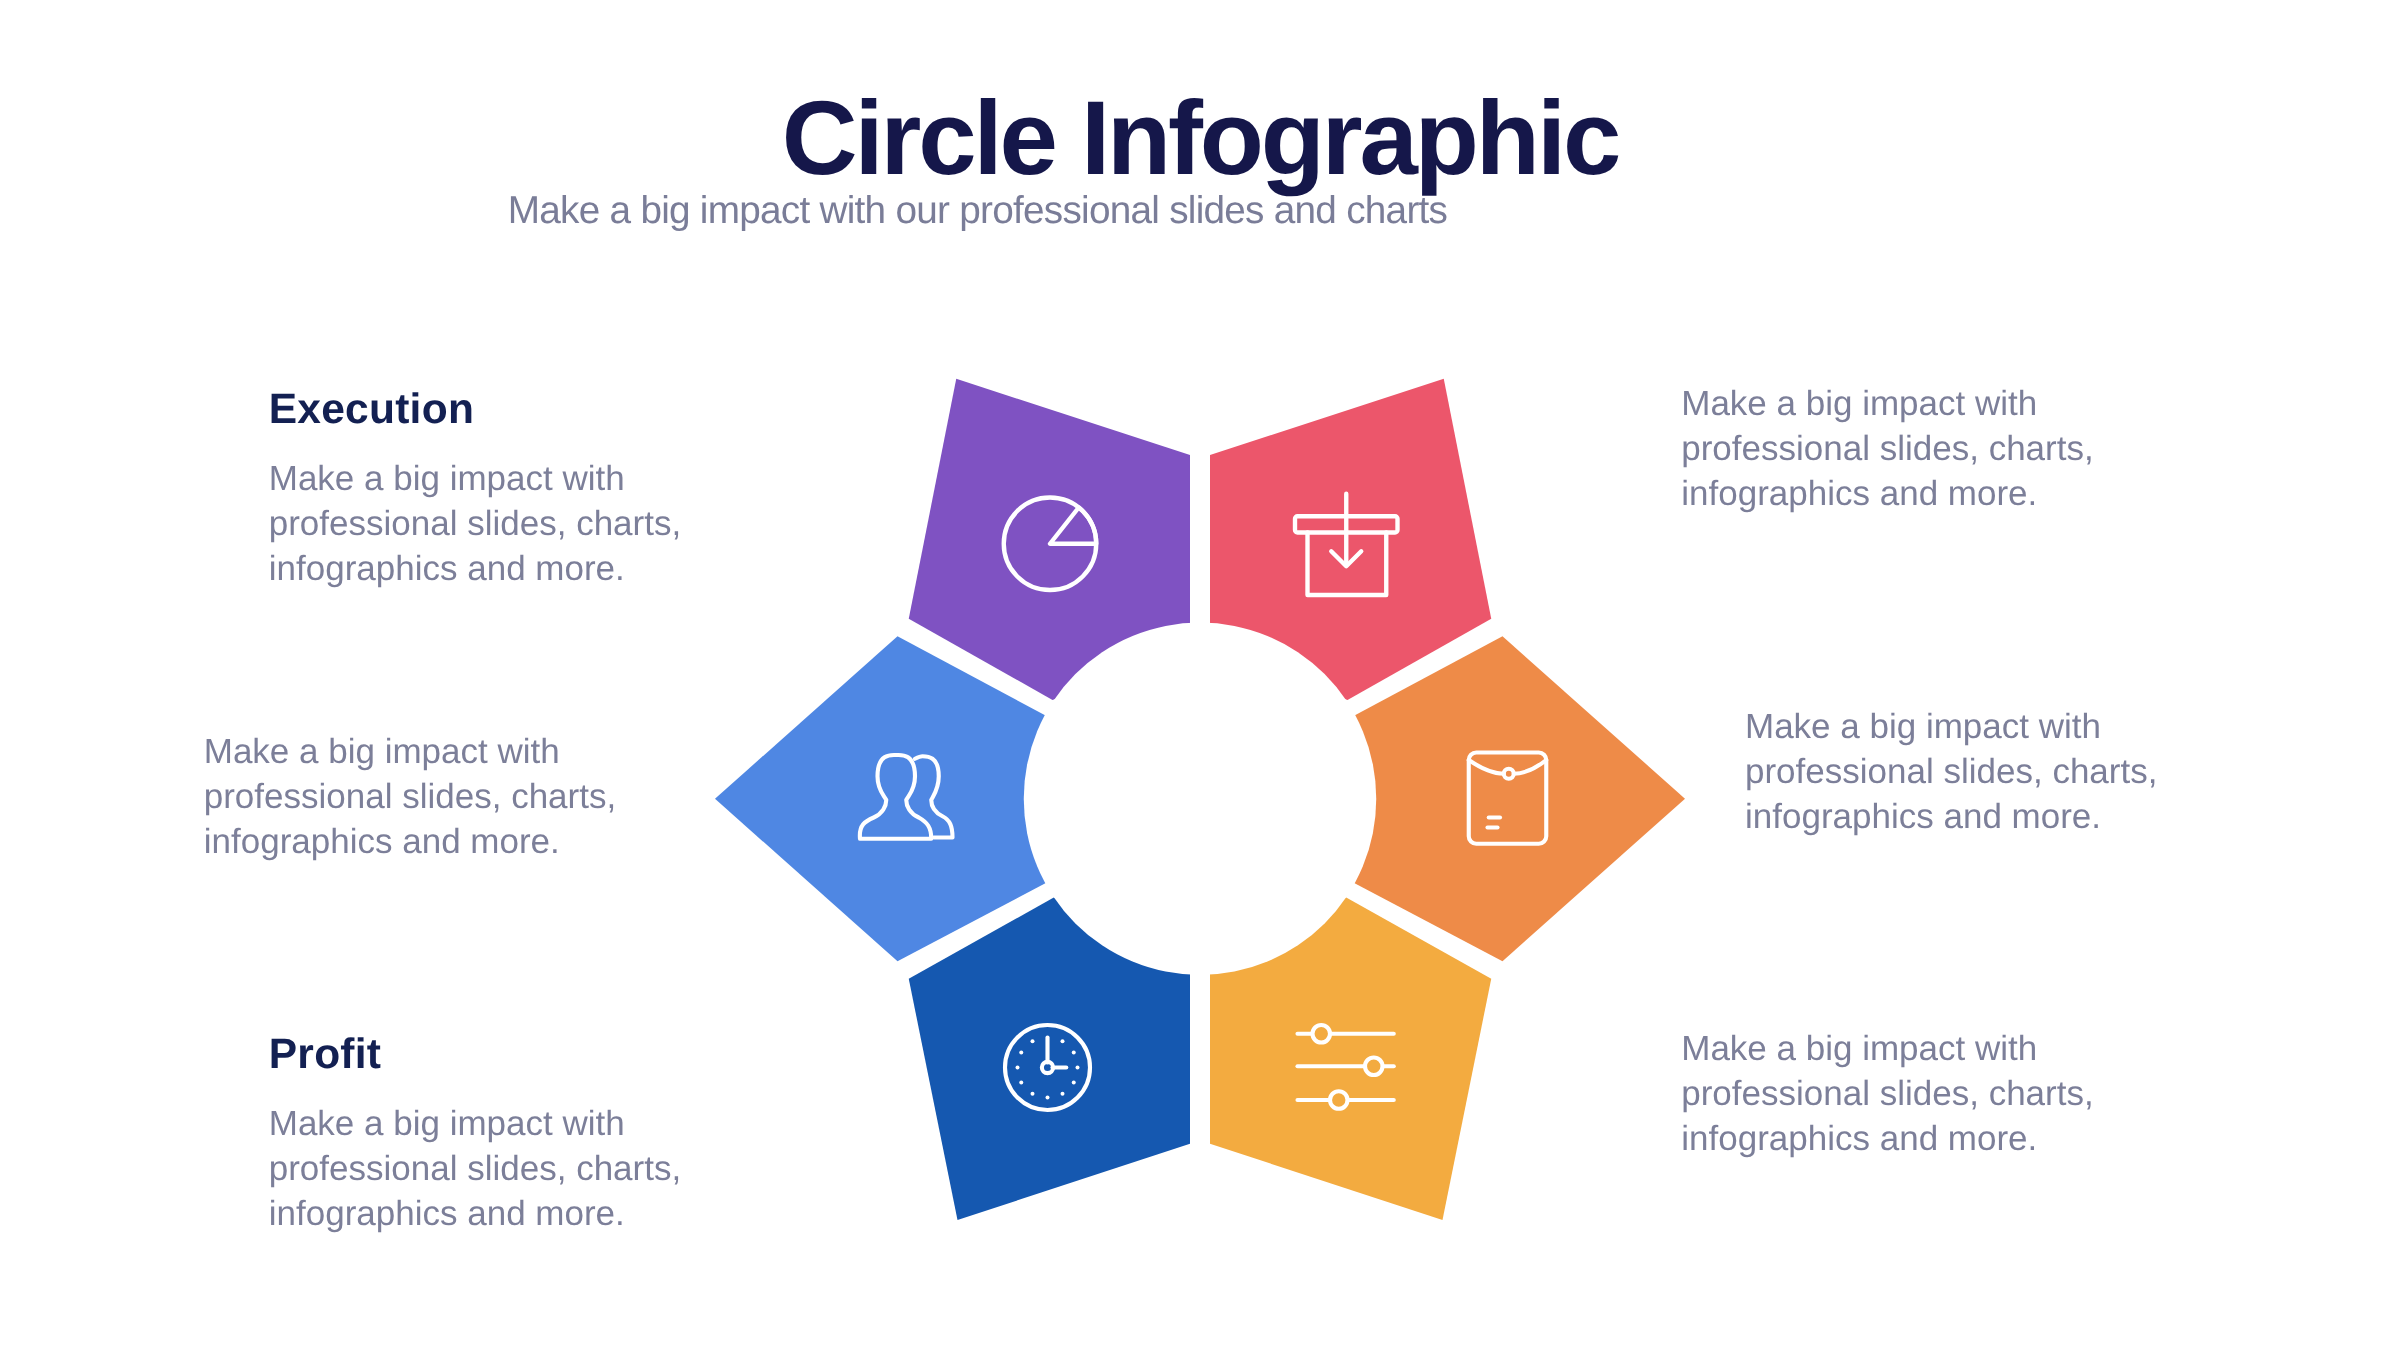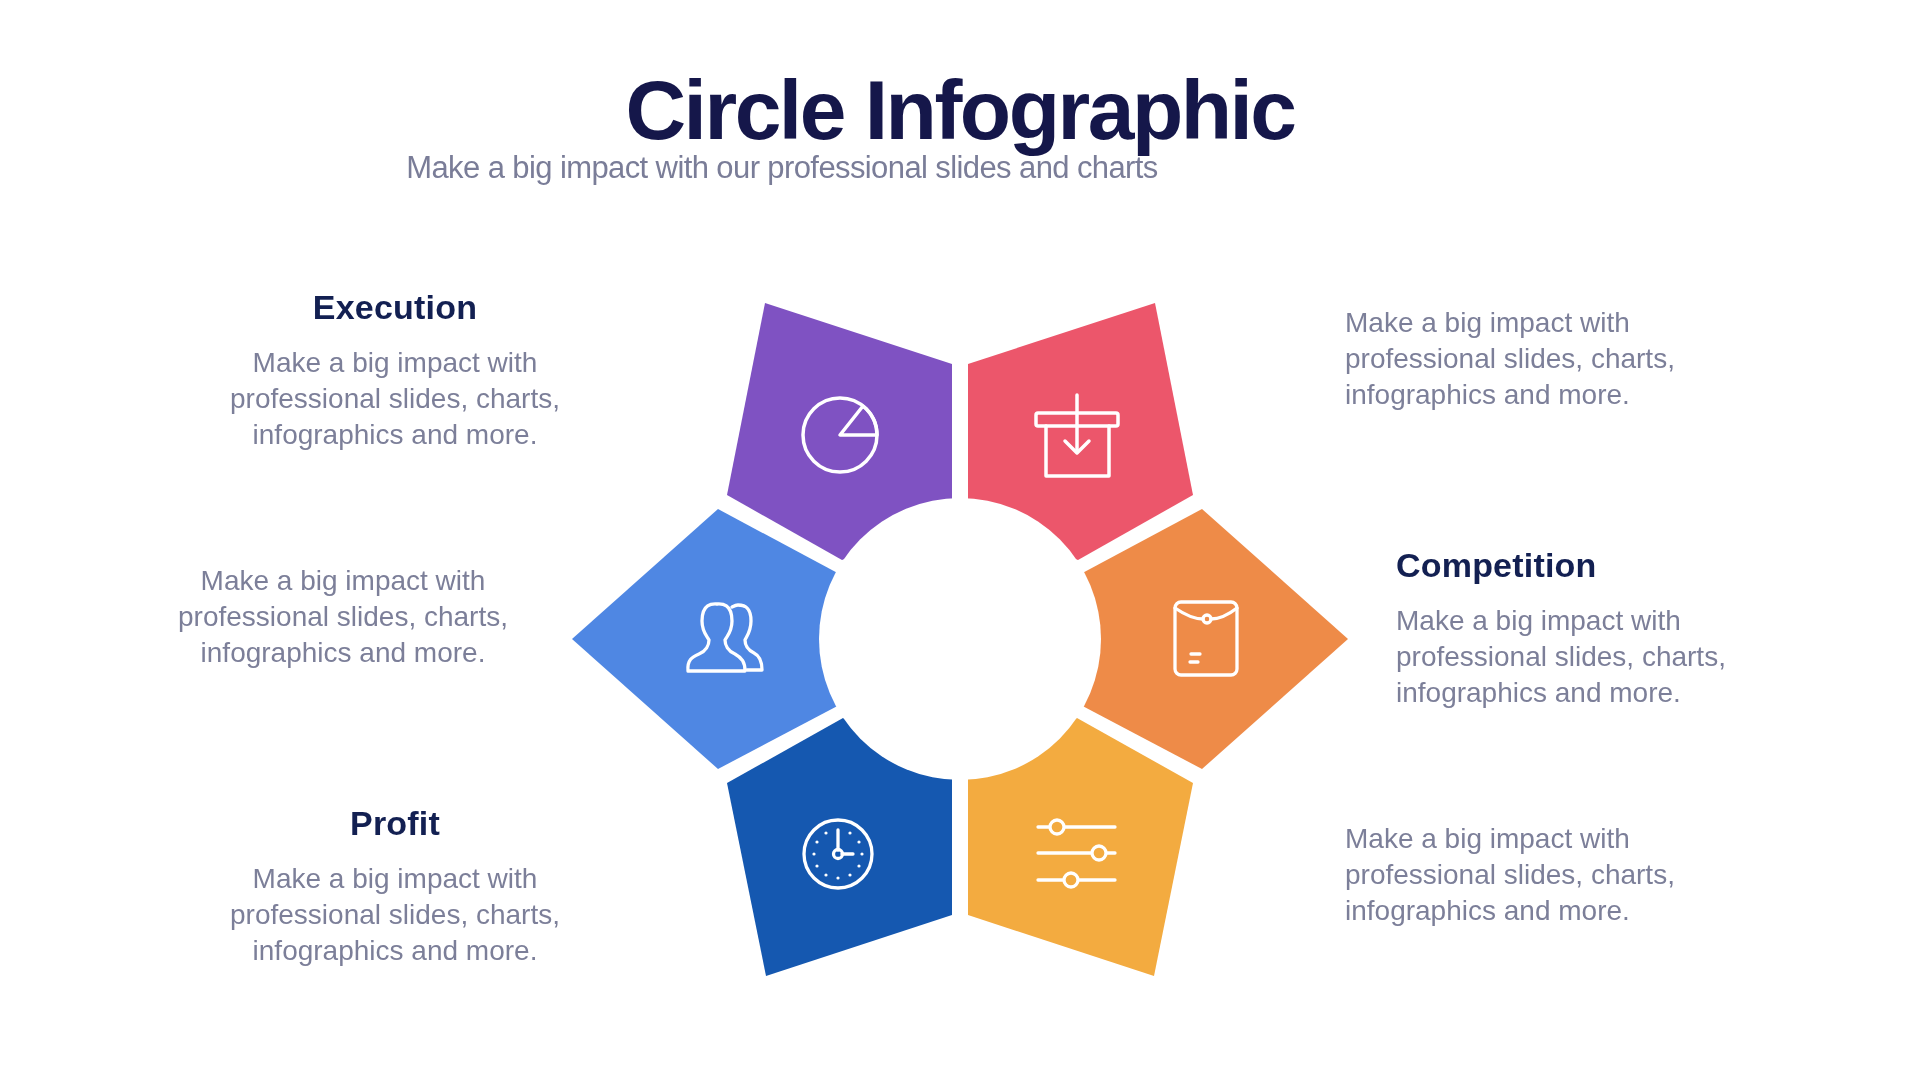--- a/index.html
+++ b/index.html
@@ -10,21 +10,21 @@
   .title {
     position: absolute; left: 0; width: 1920px; top: 62px; text-align: center;
     font-size: 84px; font-weight: bold; color: #15174a; letter-spacing: -2.5px; line-height: 96px;
   }
   .subtitle {
     position: absolute; left: 0; width: 1564px; top: 148px; text-align: center;
     font-size: 31px; color: #7a7d98; letter-spacing: -0.6px; line-height: 40px;
   }
   .diagram { position: absolute; left: 0; top: 0; width: 1920px; height: 1080px; }
   .block { position: absolute; width: 360px; }
-  .block.left { text-align: center; }
+  .block.left { text-align: left; margin-top: 20px; }
   .block.right { text-align: left; }
   .block .heading {
     font-size: 34px; font-weight: bold; color: #132052; line-height: 40px; margin: 0; letter-spacing: 0.2px;
   }
   .block .desc {
     font-size: 28px; color: #7c7f99; line-height: 36px; margin-top: 18px; white-space: pre-line;
   }
 </style>
 </head>
 <body>
@@ -126,21 +126,20 @@
 infographics and more.</div>
 </div>
 
 <div class="block left" style="left:163px; top:545px;">
   <div class="desc">Make a big impact with
 professional slides, charts,
 infographics and more.</div>
 </div>
 
 <div class="block right" style="left:1396px; top:545px;">
-  <div class="heading">Competition</div>
   <div class="desc">Make a big impact with
 professional slides, charts,
 infographics and more.</div>
 </div>
 
 <div class="block left" style="left:215px; top:803px;">
   <div class="heading">Profit</div>
   <div class="desc">Make a big impact with
 professional slides, charts,
 infographics and more.</div>

